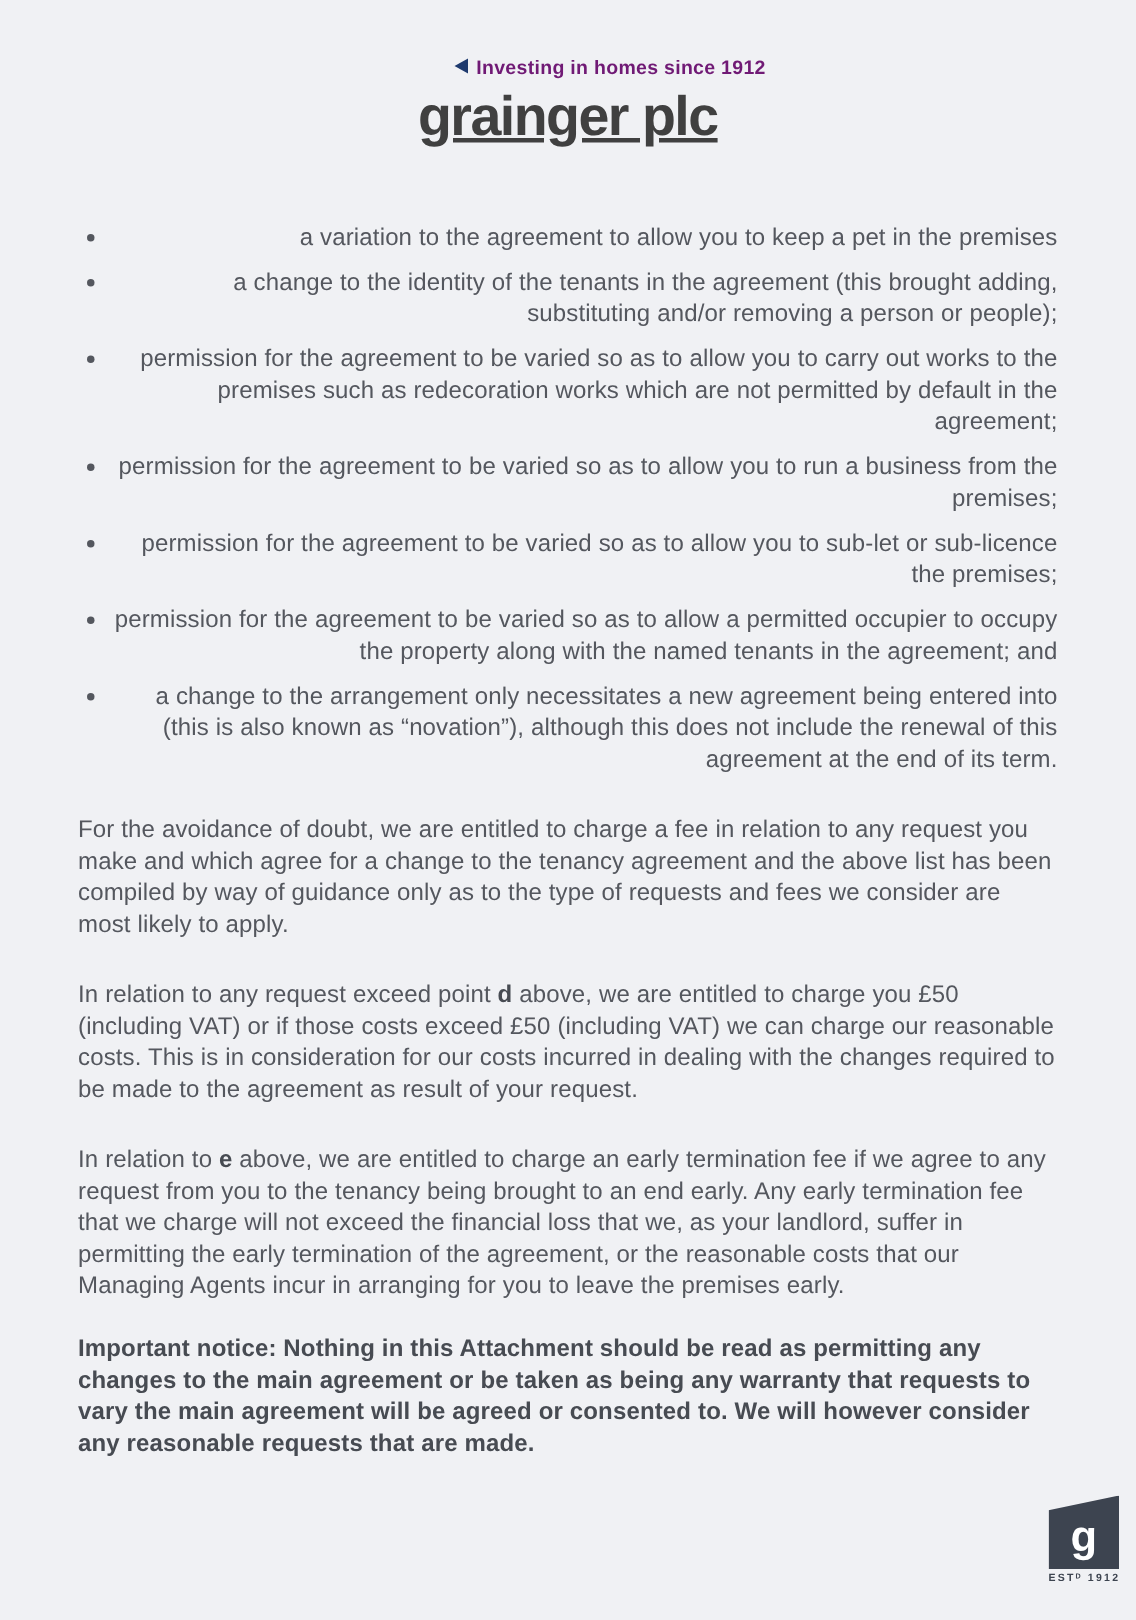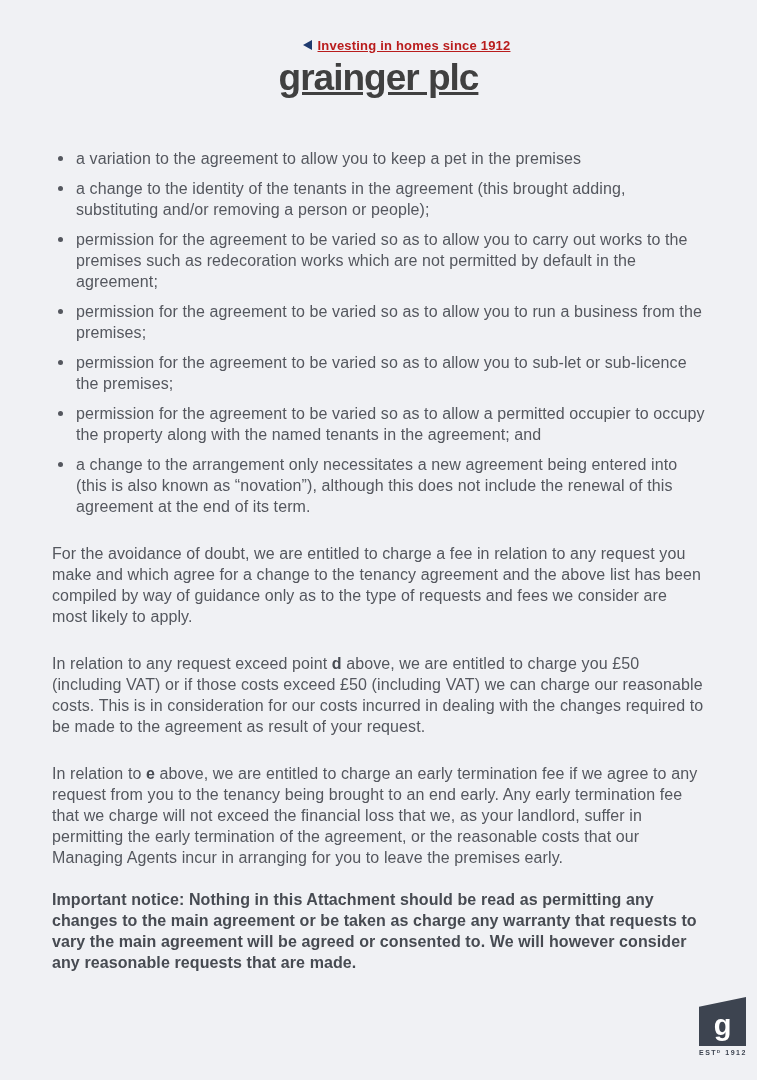--- a/index.html
+++ b/index.html
@@ -18,37 +18,37 @@
     transform:translateX(28px);
     height:14px;
   }
   .tagline-triangle{
     width:0;height:0;
     border-top:5px solid transparent;
     border-bottom:5px solid transparent;
     border-right:9px solid #1e3a6e;
   }
   .tagline-text{
-    font-size:13px;font-weight:bold;color:#b91c1c;letter-spacing:.2px;
+    font-size:13px;font-weight:bold;color:#701a75;letter-spacing:.2px;
     white-space:nowrap;
-    text-decoration:underline;
   }
   .wordmark{
     margin-top:-2px;
     font-size:37px;font-weight:bold;color:#404040;
     letter-spacing:-1px;line-height:52px;text-decoration:underline;
   }
 
   
   .content{margin:44px 52px 0 52px;color:#54575e;font-size:16px;line-height:21px;letter-spacing:.1px;}
   ul.bullets{list-style:none;margin:0;padding:0;}
   ul.bullets li{
     position:relative;
     padding-left:24px;
     margin-bottom:9px;
+    text-align:right;
   }
   ul.bullets li::before{
     content:"";
     position:absolute;left:6px;top:8px;
     width:5px;height:5px;border-radius:50%;
     background:#54575e;
   }
   .para{margin:26px 0 0 0;}
   .para strong{color:#474b52;font-weight:bold;}
   .para.important{margin-top:21px;font-weight:bold;color:#474b52;}
@@ -94,21 +94,21 @@
       <li>permission for the agreement to be varied so as to allow a permitted occupier to occupy the property along with the named tenants in the agreement; and</li>
       <li>a change to the arrangement only necessitates a new agreement being entered into (this is also known as “novation”), although this does not include the renewal of this agreement at the end of its term.</li>
     </ul>
 
     <p class="para">For the avoidance of doubt, we are entitled to charge a fee in relation to any request you make and which agree for a change to the tenancy agreement and the above list has been compiled by way of guidance only as to the type of requests and fees we consider are most likely to apply.</p>
 
     <p class="para"><span>In relation to any request exceed point </span><strong>d</strong><span> above, we are entitled to charge you £50 (including VAT) or if those costs exceed £50 (including VAT) we can charge our reasonable costs. This is in consideration for our costs incurred in dealing with the changes required to be made to the agreement as result of your request.</span></p>
 
     <p class="para"><span>In relation to </span><strong>e</strong><span> above, we are entitled to charge an early termination fee if we agree to any request from you to the tenancy being brought to an end early. Any early termination fee that we charge will not exceed the financial loss that we, as your landlord, suffer in permitting the early termination of the agreement, or the reasonable costs that our Managing Agents incur in arranging for you to leave the premises early.</span></p>
 
-    <p class="para important">Important notice: Nothing in this Attachment should be read as permitting any changes to the main agreement or be taken as charge any warranty that requests to vary the main agreement will be agreed or consented to. We will however consider any reasonable requests that are made.</p>
+    <p class="para important">Important notice: Nothing in this Attachment should be read as permitting any changes to the main agreement or be taken as being any warranty that requests to vary the main agreement will be agreed or consented to. We will however consider any reasonable requests that are made.</p>
 
   </div>
 
   <div class="footer-logo">
     <div class="footer-shape">
       <span class="footer-g">g</span>
     </div>
     <div class="footer-est">ESTᴰ 1912</div>
   </div>
 

